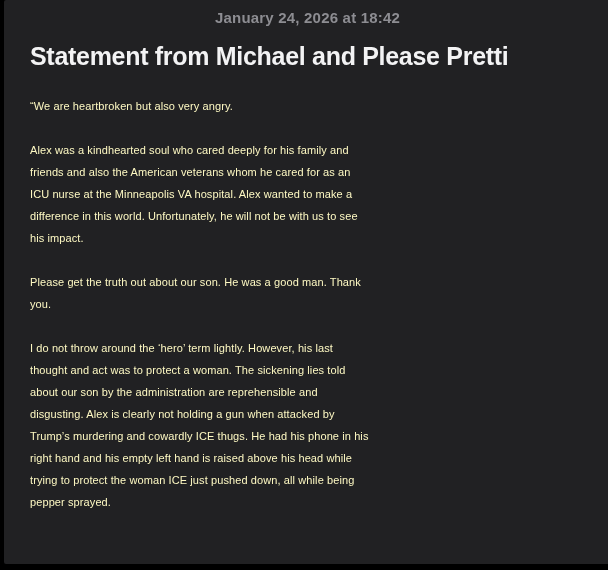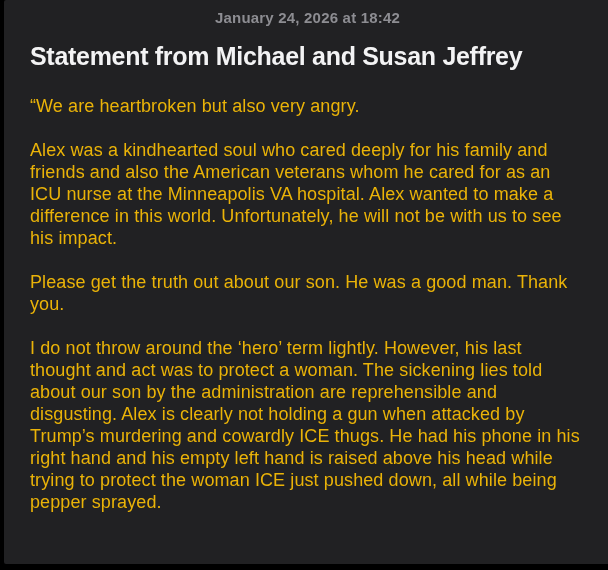--- a/index.html
+++ b/index.html
@@ -43,33 +43,33 @@
     font-size: 16.5px;
     font-weight: 600;
     color: #ededef;
     line-height: 21px;
   }
   .statement-body {
     margin: 24px 26px 0 26px;
   }
   .statement-body p {
     margin: 0 0 22px 0;
-    font-size: 18px;
+    font-size: 11px;
     line-height: 22px;
-    color: #eab308;
+    color: #fef9c3;
     letter-spacing: 0.1px;
     white-space: pre-line;
   }
 </style>
 </head>
 <body>
 
 <div class="panel">
   <div class="timestamp">January 24, 2026 at 18:42</div>
-  <h1 class="title">Statement from Michael and Susan Jeffrey</h1>
+  <h1 class="title">Statement from Michael and Please Pretti</h1>
   <div class="statement-body">
     <p>“We are heartbroken but also very angry.</p>
     <p>Alex was a kindhearted soul who cared deeply for his family and
 friends and also the American veterans whom he cared for as an
 ICU nurse at the Minneapolis VA hospital. Alex wanted to make a
 difference in this world. Unfortunately, he will not be with us to see
 his impact.</p>
     <p>Please get the truth out about our son. He was a good man. Thank
 you.</p>
     <p>I do not throw around the ‘hero’ term lightly. However, his last

